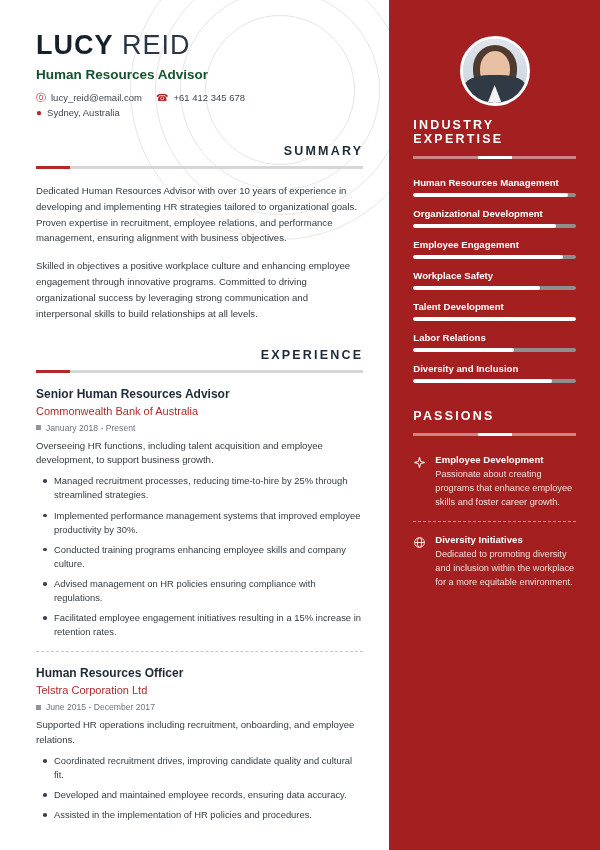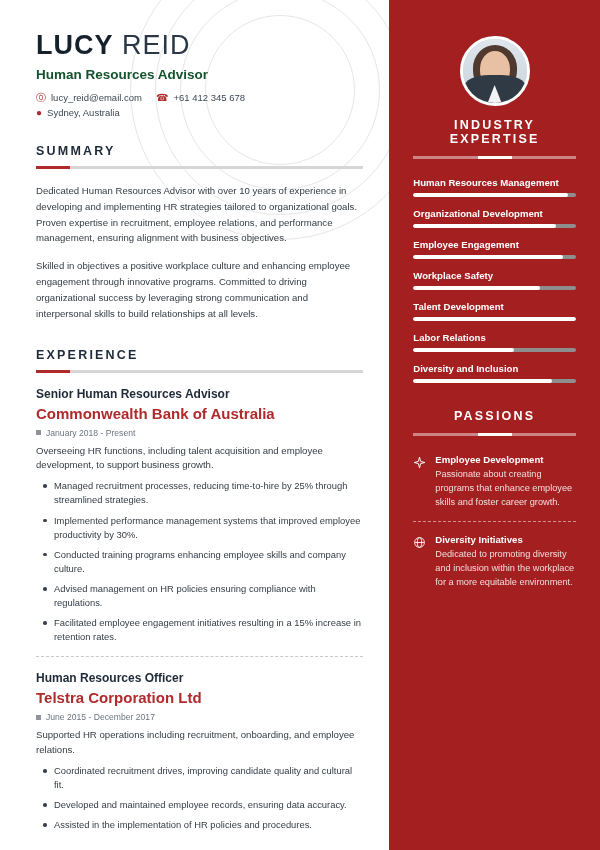--- a/index.html
+++ b/index.html
@@ -71,20 +71,21 @@
   .contact-item { display: flex; align-items: center; gap: 5px; }
   .contact-item .ico { color: #b02a2b; font-size: 10px; line-height: 1; display:inline-block; }
   
   .sec-title {
     font-size: 12.5px;
     font-weight: bold;
     letter-spacing: 2.2px;
     color: #1e2a38;
     margin-top: 26px;
     margin-bottom: 8px;
+    text-align: right;
   }
   .rule {
     position: relative;
     height: 3px;
     background: #d6d6d6;
     margin-bottom: 14px;
   }
   .rule::before {
     content: "";
     position: absolute;
@@ -101,22 +102,22 @@
   }
   
   .job { margin-bottom: 6px; }
   .job-title {
     font-size: 12px;
     font-weight: bold;
     color: #1e2a38;
     margin-bottom: 4px;
   }
   .job-company {
-    font-size: 15px;
-    font-weight: bold;
+    font-size: 11px;
+    font-weight: normal;
     color: #b02a2b;
     margin-bottom: 6px;
   }
   .job-date {
     font-size: 8.6px;
     color: #6b7480;
     display: flex; align-items: center; gap: 5px;
     margin-bottom: 6px;
   }
   .job-date .sq {
@@ -192,21 +193,21 @@
     width: 14px; height: 18px;
     background: #f2f3f5;
     left: 50%; bottom: 0; transform: translateX(-50%);
     clip-path: polygon(50% 0, 100% 100%, 0 100%);
   }
   .r-sec-title {
     font-size: 12.5px;
     font-weight: bold;
     letter-spacing: 2.2px;
     color: #ffffff;
-    text-align: center;
+    text-align: left;
     margin-bottom: 10px;
   }
   .r-rule {
     position: relative;
     height: 3px;
     background: rgba(255,255,255,0.45);
     margin: 0 auto 18px auto;
     width: 100%;
   }
   .r-rule::before {

